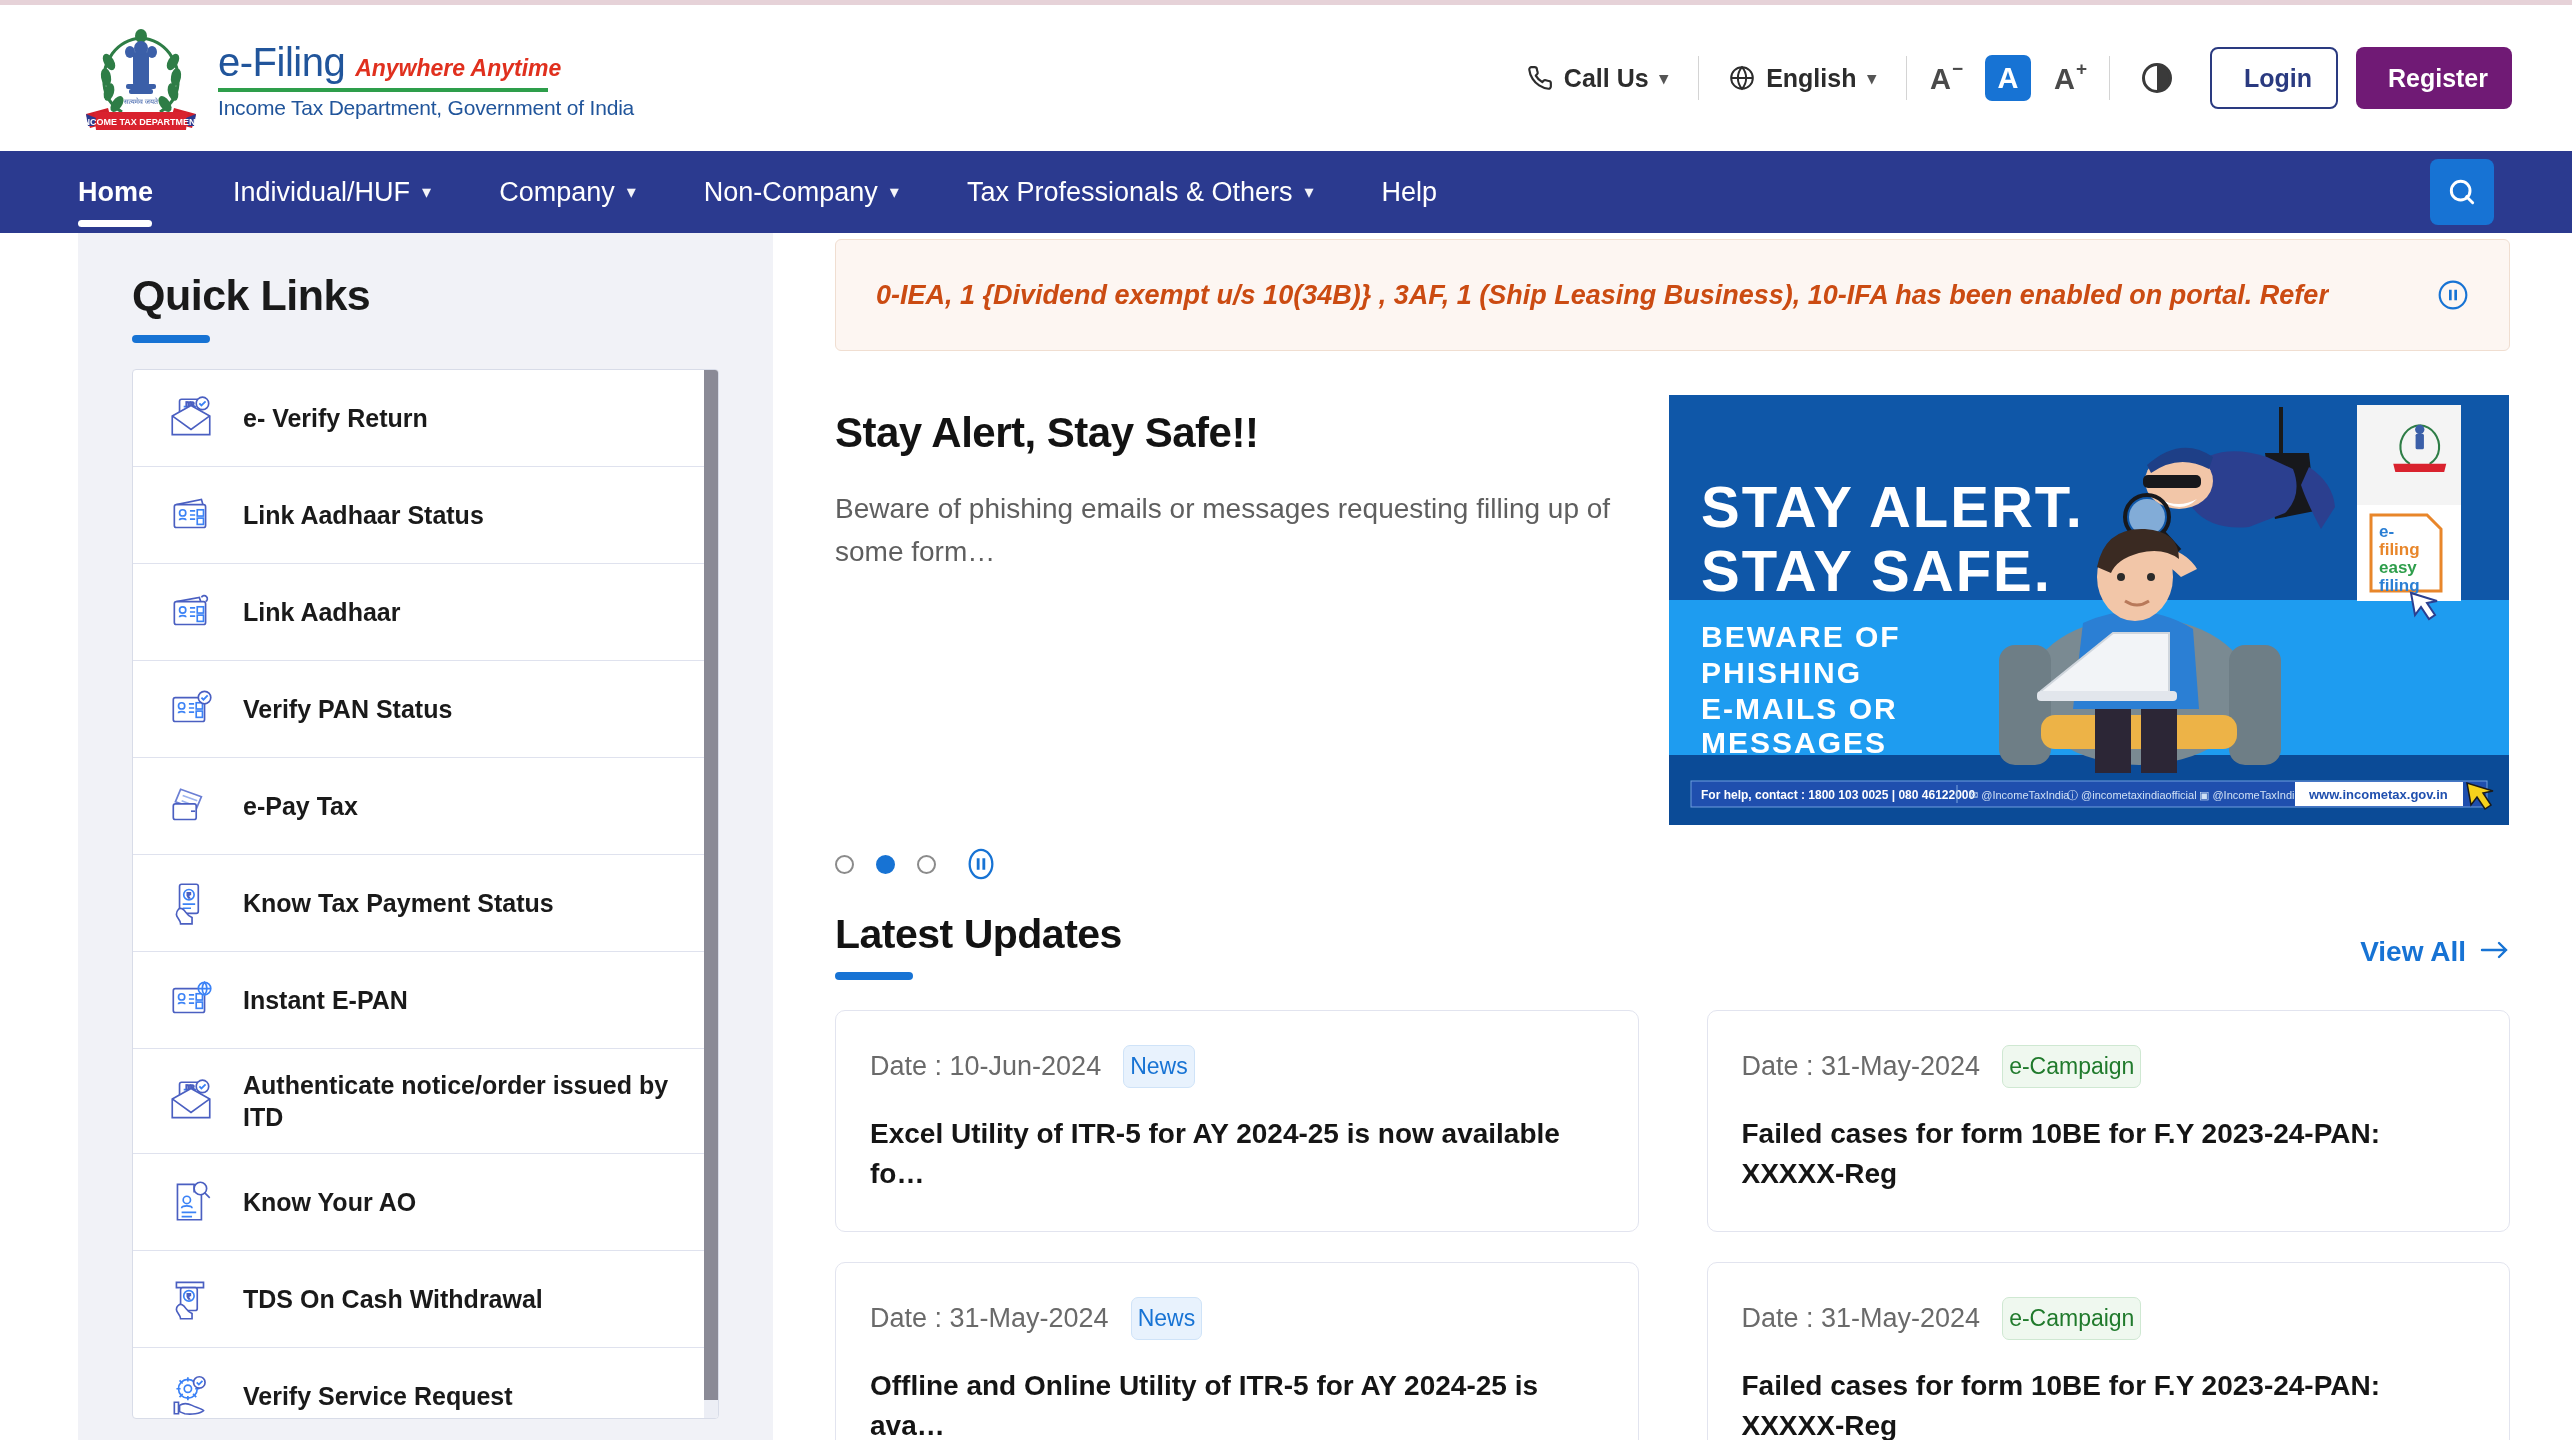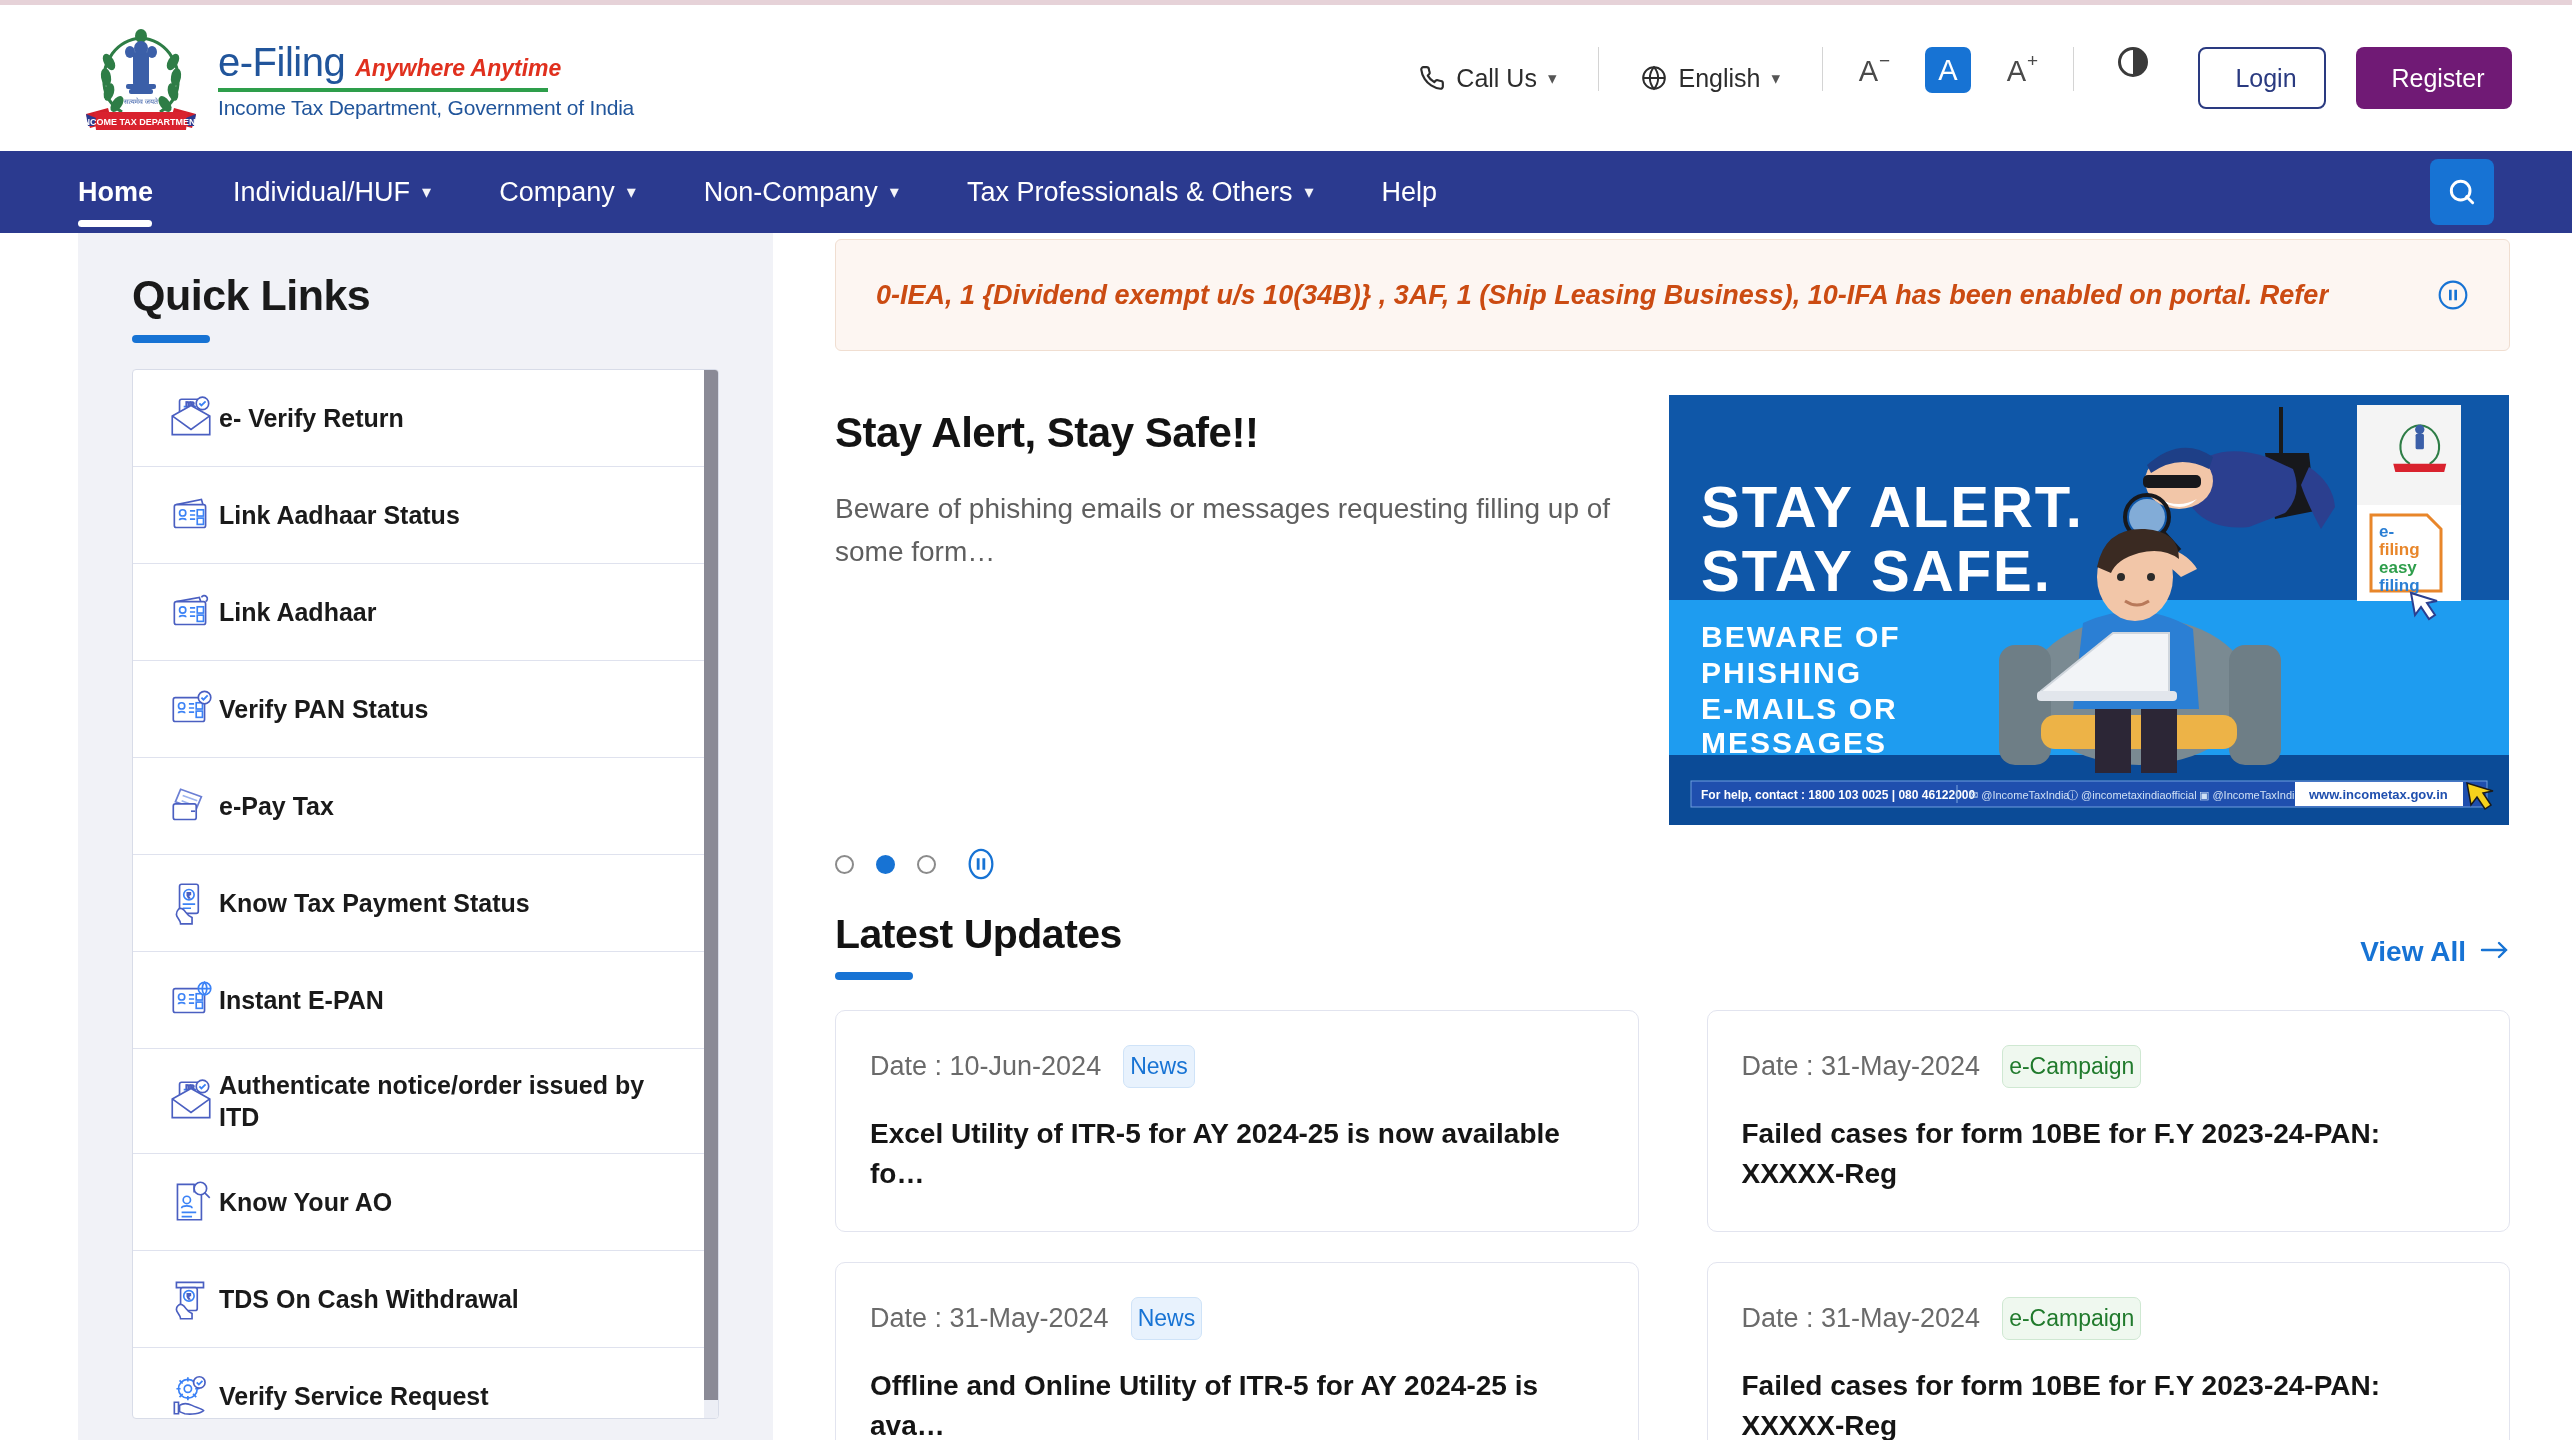--- a/index.html
+++ b/index.html
@@ -37,21 +37,23 @@
     font-size: 23px; color: #e0301e; font-style: italic; font-weight: 700;
   }
   .green-rule { height: 4px; background: #2e9e4b; width: 330px; margin: 3px 0 4px 0; }
   .dept {
     font-size: 21px; color: #21559b; letter-spacing: -0.2px;
   }
 
   .header-right {
     margin-left: auto;
     display: flex;
-    gap: 12px;
+    align-items: center;
+    gap: 0px;
+    font-weight: bold;
   }
   .hr-item {
     display: flex; align-items: center; gap: 11px;
     font-size: 25px; color: #2c2c2c; padding: 0 22px;
     cursor: pointer; white-space: nowrap;
   }
   .hr-sep { width: 1px; height: 44px; background: #d4d4d4; margin: 0 8px; }
   .chev { font-size: 17px; color: #555; }
   .icon-phone, .icon-globe { width: 26px; height: 26px; display:inline-block; }
 
@@ -137,21 +139,21 @@
   }
   .ql-track {
     position: absolute; top: 0; right: 0; width: 14px; height: 100%;
     background: #eceef5;
   }
   .ql-thumb {
     position: absolute; top: 0; right: 0; width: 14px; height: 1030px;
     background: #8a8a96; border-radius: 0;
   }
   .ql-item {
-    display: flex; align-items: center; 
+    display: flex; align-items: center; gap: 24px;
     height: 97px; padding: 0 30px 0 30px;
     border-bottom: 1px solid #dfe2ee;
     cursor: pointer;
   }
   .ql-item.tall { height: 105px; }
   .ql-icon { width: 56px; flex: none; display:flex; align-items:center; justify-content:center; }
   .ql-label {
     font-size: 25px; font-weight: 700; color: #1a1a1a; line-height: 1.28;
   }
 

